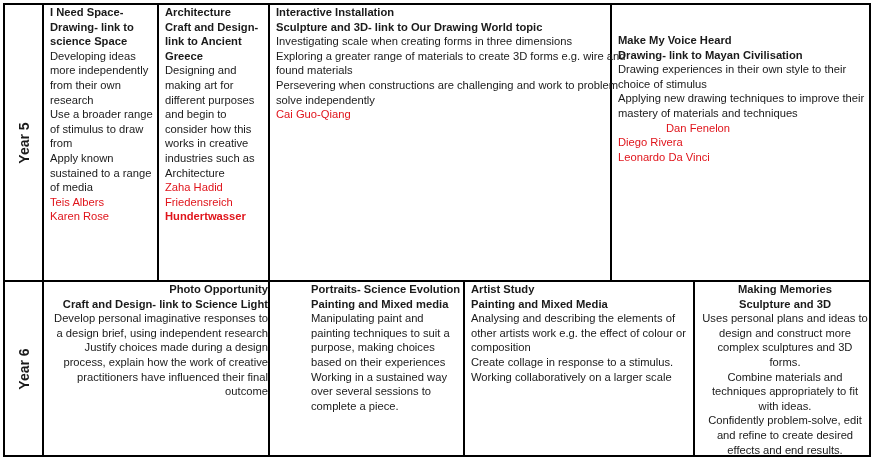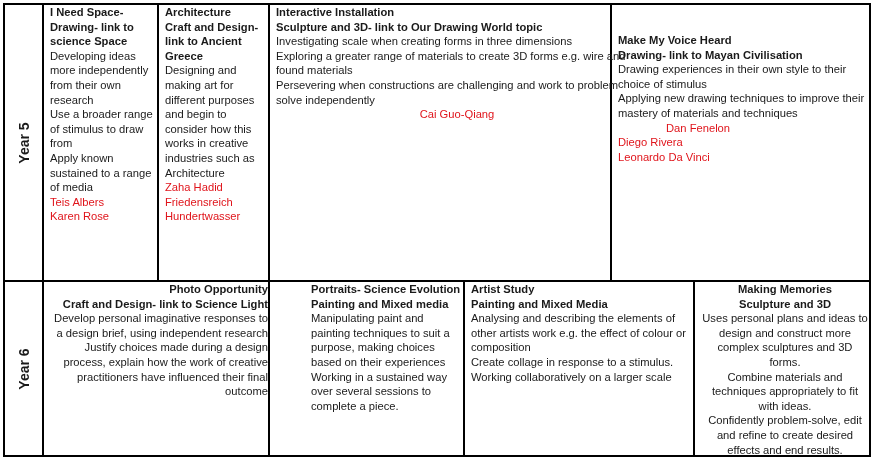--- a/index.html
+++ b/index.html
@@ -51,29 +51,29 @@
       <span class="p">Apply known sustained to a range of media</span>
       <span class="a" style="color: rgb(224, 20, 27);">Teis Albers</span>
       <span class="a" style="color: rgb(224, 20, 27);">Karen Rose</span>
     </div>
   <div class="cell" style="left:159px; top:5px; width:109px;">
       <span class="t">Architecture</span>
       <span class="t">Craft and Design- link to Ancient Greece</span>
       <span class="p">Designing and making art for different purposes and begin to consider how this works in creative industries such as Architecture</span>
       <span class="a" style="color: rgb(224, 20, 27);">Zaha Hadid</span>
       <span class="a" style="color: rgb(224, 20, 27);">Friedensreich</span>
-      <span class="a" style="color: rgb(224, 20, 27);">Hundertwasser</span>
+      <span class="a" style="color: rgb(224, 20, 27); font-weight: bold;">Hundertwasser</span>
     </div>
   <div class="cell" style="left:270px; top:5px; width:368px;">
       <span class="t">Interactive Installation</span>
       <span class="t">Sculpture and 3D- link to Our Drawing World topic</span>
       <span class="p">Investigating scale when creating forms in three dimensions</span>
       <span class="p">Exploring a greater range of materials to create 3D forms e.g. wire and found materials</span>
       <span class="p">Persevering when constructions are challenging and work to problem solve independently</span>
-      <span class="a" style="color: rgb(224, 20, 27); text-align: center;">Cai Guo-Qiang</span>
+      <span class="a" style="color: rgb(224, 20, 27);">Cai Guo-Qiang</span>
     </div>
   <div class="cell" style="left:612px; top:5px; width:257px;margin-top:28px;">
       <span class="t">Make My Voice Heard</span>
       <span class="t">Drawing- link to Mayan Civilisation</span>
       <span class="p">Drawing experiences in their own style to their choice of stimulus</span>
       <span class="p">Applying new drawing techniques to improve their mastery of materials and techniques</span>
       <span class="a" style="color: rgb(224, 20, 27); padding-left: 48px;">Dan Fenelon</span>
       <span class="a" style="color: rgb(224, 20, 27);">Diego Rivera</span>
       <span class="a" style="color: rgb(224, 20, 27);">Leonardo Da Vinci</span>
     </div>

